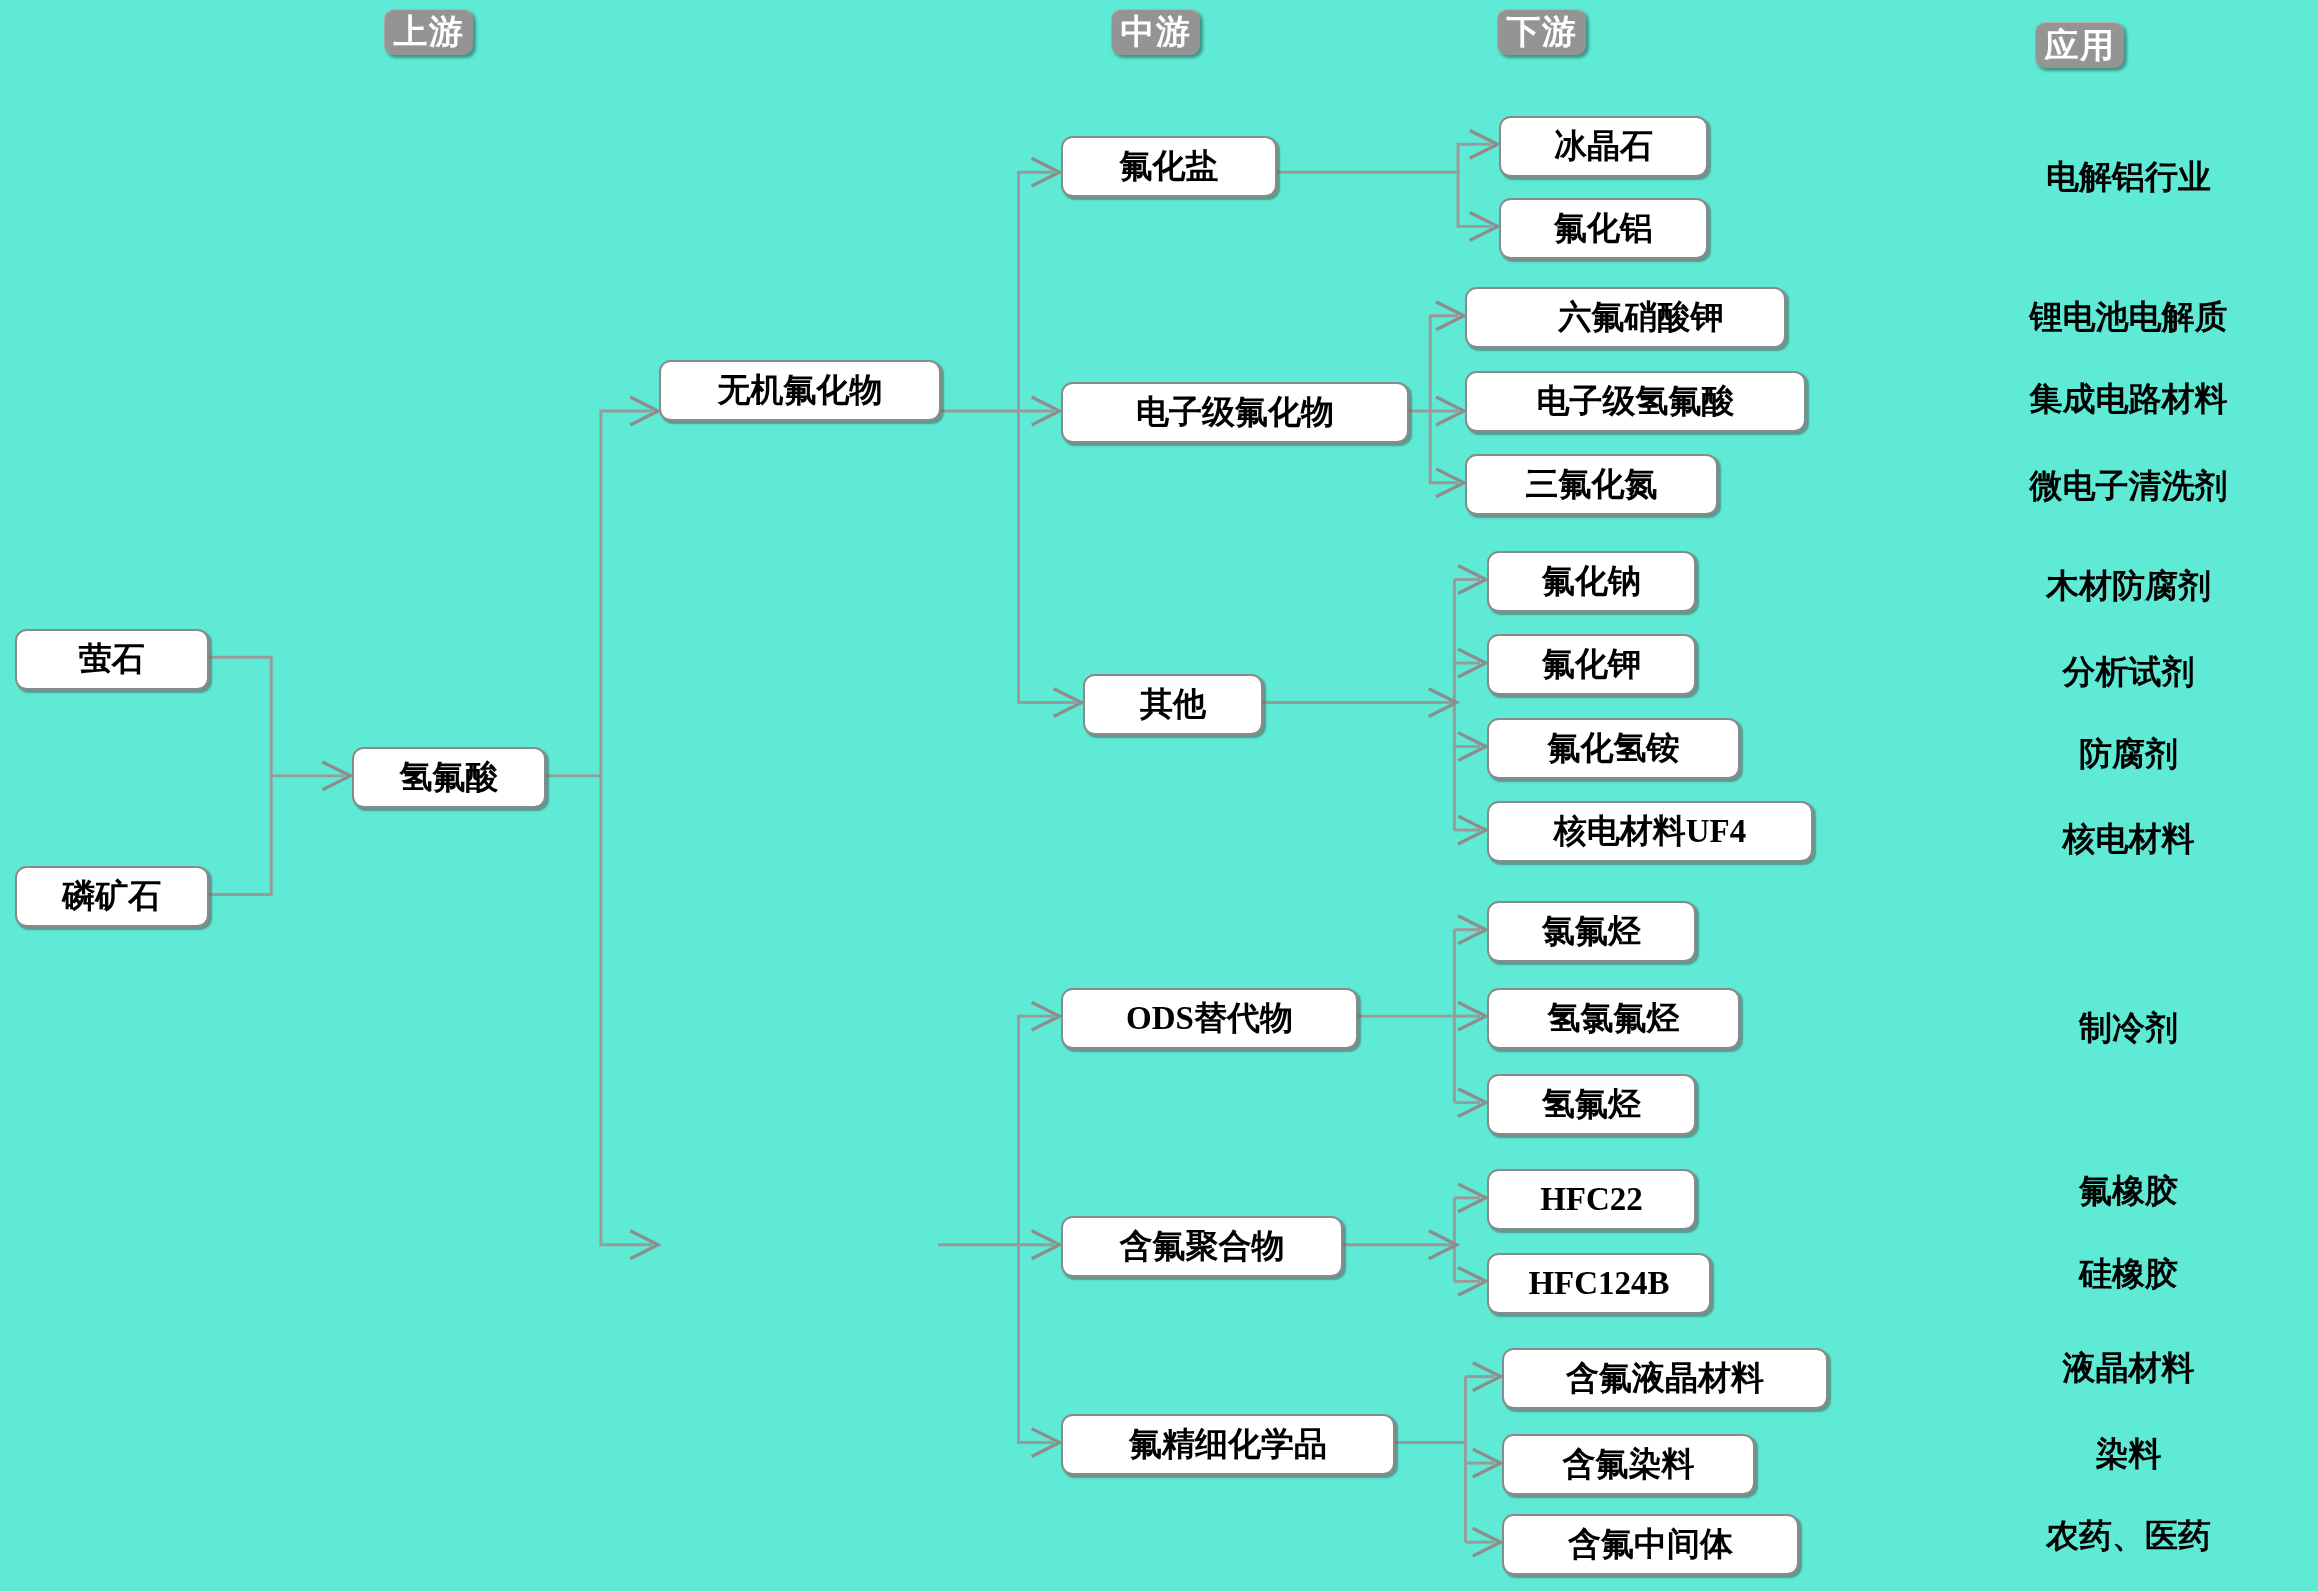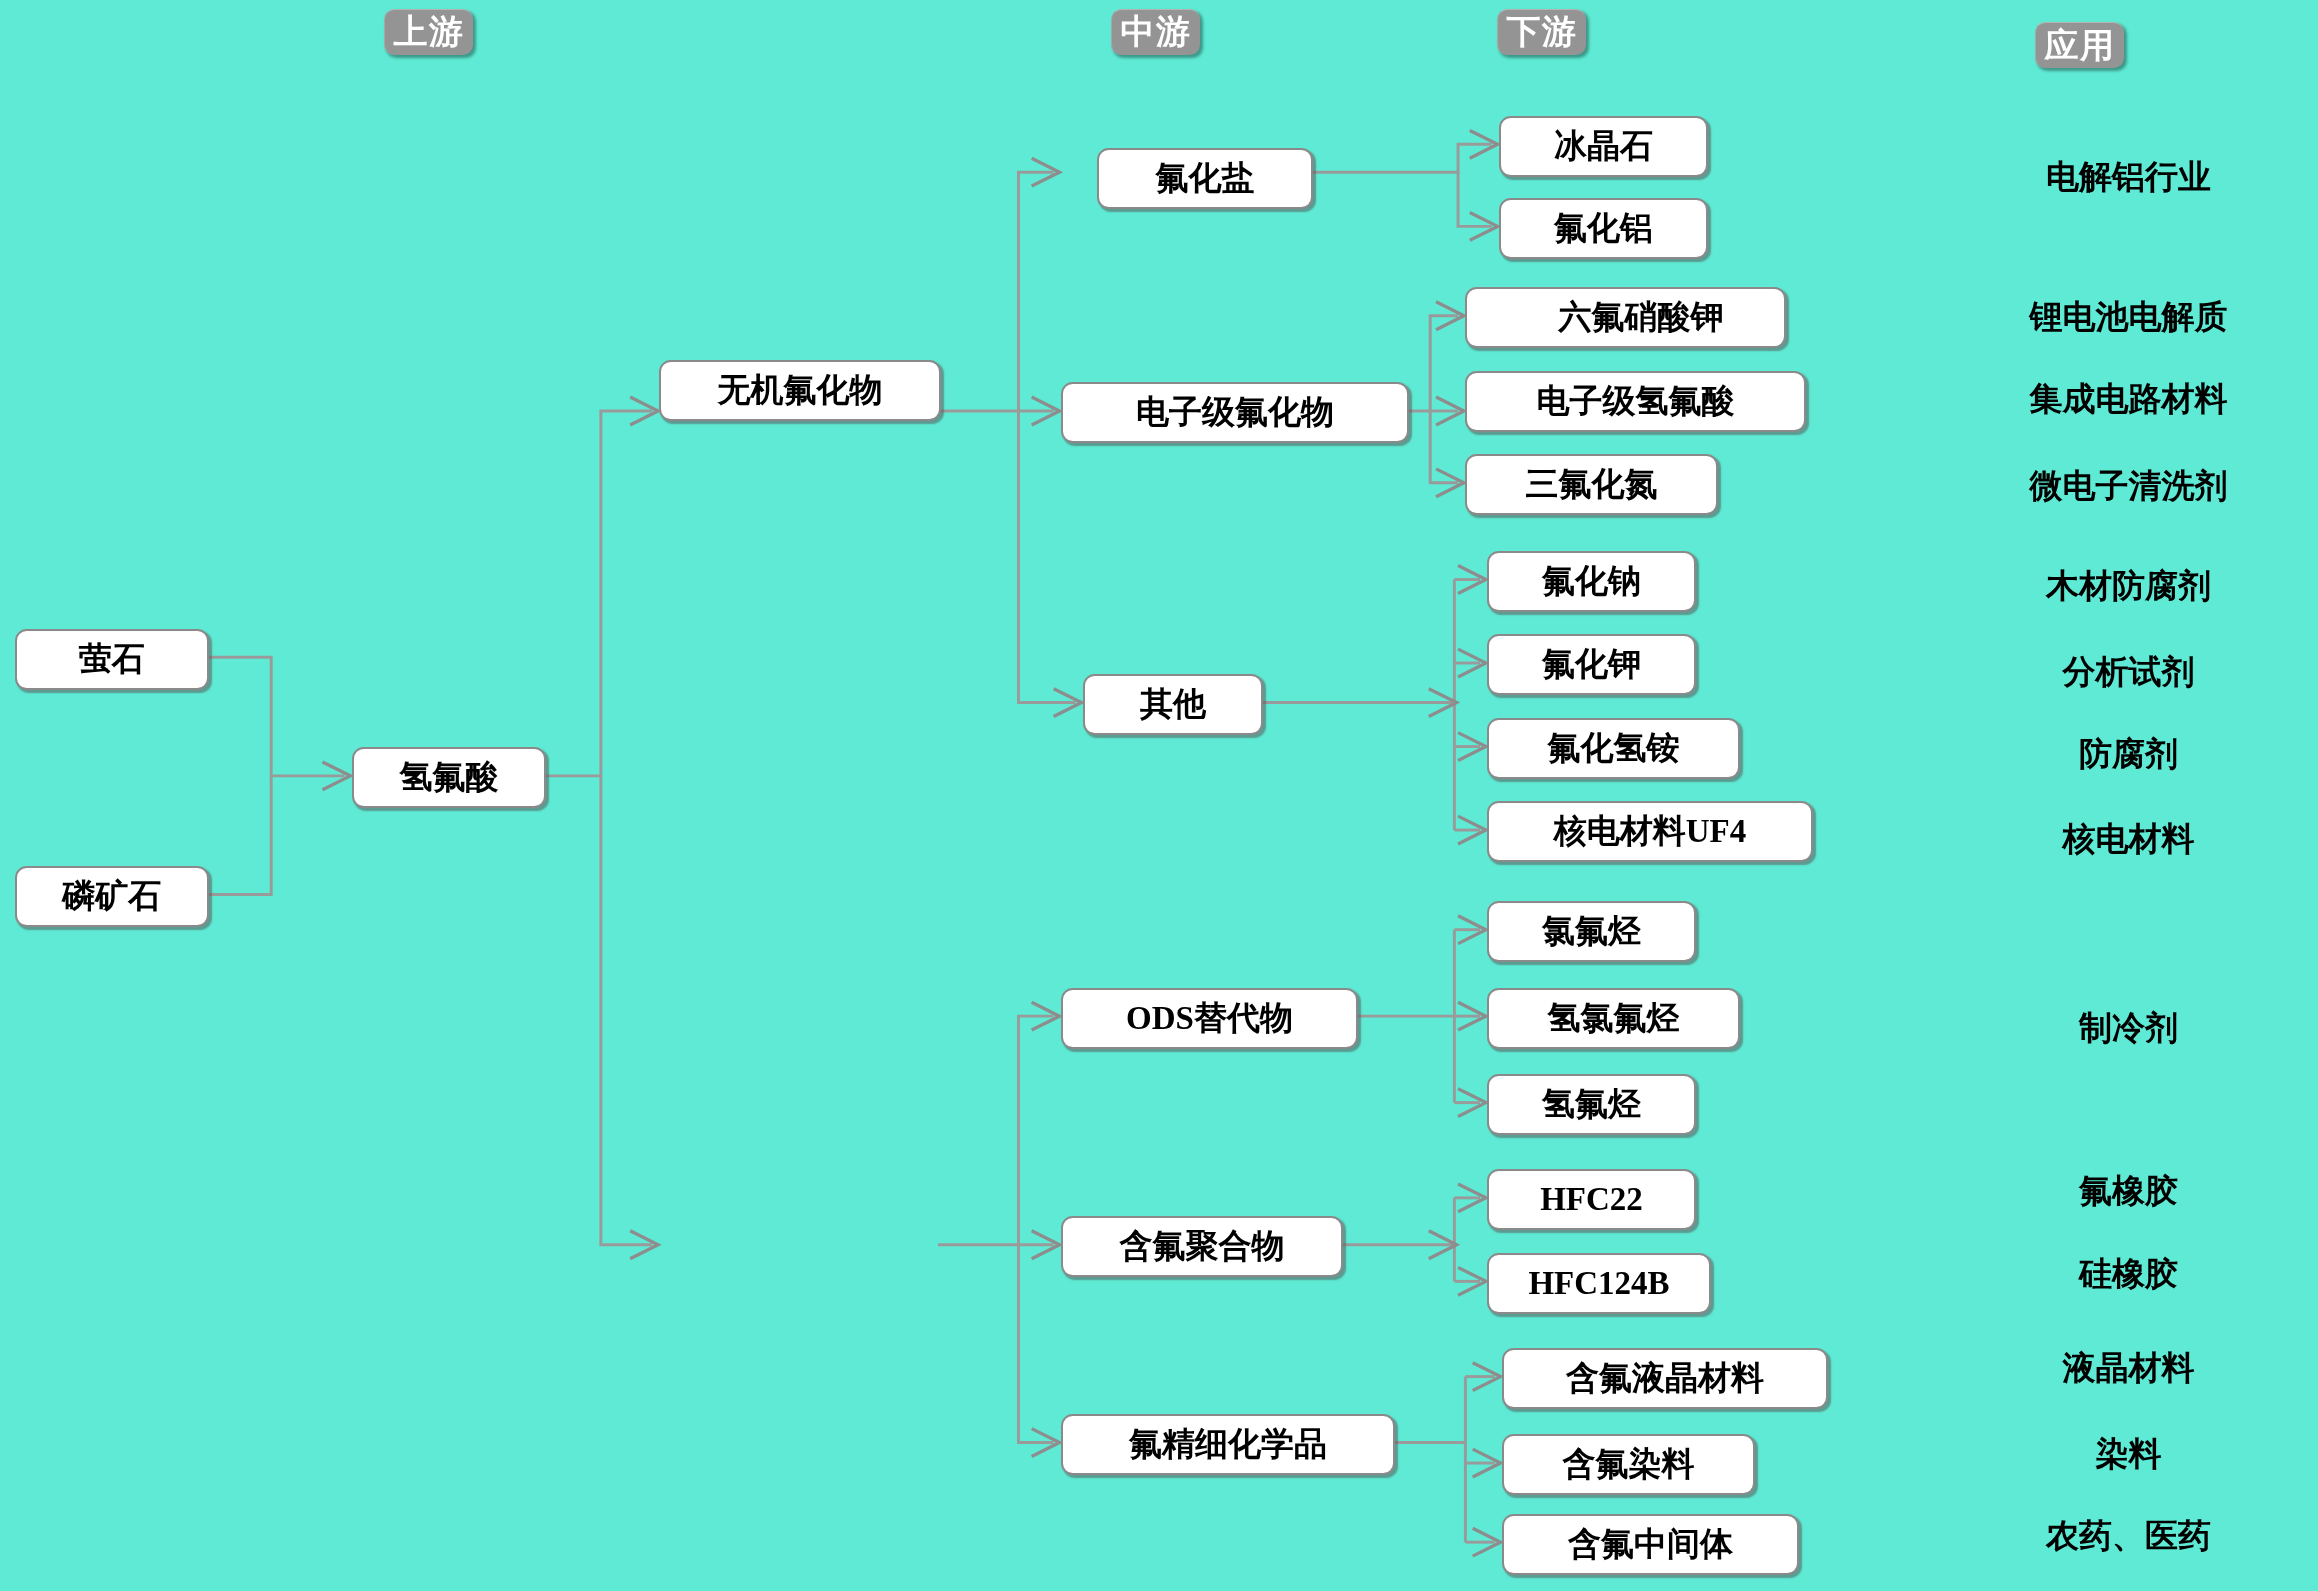--- a/index.html
+++ b/index.html
@@ -181,21 +181,21 @@
   <div class="hdr" style="left:1111px;top:8.8px;width:88px;height:45px;">中游</div>
   <div class="hdr" style="left:1497px;top:8.8px;width:88px;height:45px;">下游</div>
   <div class="hdr" style="left:2035px;top:22px;width:88px;height:45px;">应用</div>
 
   <div class="node" style="left:14.7px;top:629px;width:190px;height:57px;">萤石</div>
   <div class="node" style="left:14.7px;top:866px;width:190px;height:57px;">磷矿石</div>
   <div class="node" style="left:352px;top:747px;width:190px;height:57px;">氢氟酸</div>
 
   <div class="node" style="left:659px;top:360px;width:278px;height:57px;">无机氟化物</div>
 
-  <div class="node" style="left:1061px;top:148px;width:212px;height:57px;margin-left:36px;">氟化盐</div>
+  <div class="node" style="left:1061px;top:136px;width:212px;height:57px;">氟化盐</div>
   <div class="node" style="left:1061px;top:382px;width:344px;height:57px;">电子级氟化物</div>
   <div class="node" style="left:1083px;top:674px;width:176px;height:57px;text-align:center;">其他</div>
   <div class="node" style="left:1061px;top:988px;width:293px;height:57px;">ODS替代物</div>
   <div class="node" style="left:1061px;top:1216px;width:278px;height:57px;">含氟聚合物</div>
   <div class="node" style="left:1061px;top:1414px;width:330px;height:57px;">氟精细化学品</div>
 
   <div class="node" style="left:1499px;top:116px;width:205px;height:57px;">冰晶石</div>
   <div class="node" style="left:1499px;top:198px;width:205px;height:57px;">氟化铝</div>
   <div class="node" style="left:1465px;top:287px;width:286px;height:57px;padding-left:31px;">六氟硝酸钾</div>
   <div class="node" style="left:1465px;top:371px;width:337px;height:57px;">电子级氢氟酸</div>

